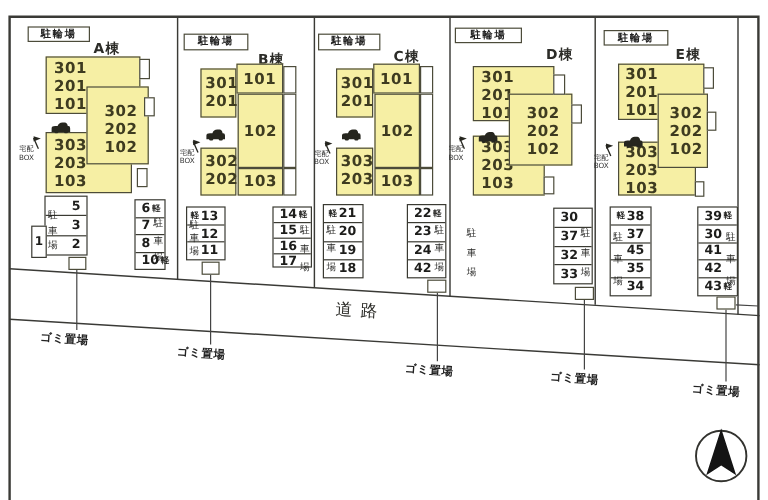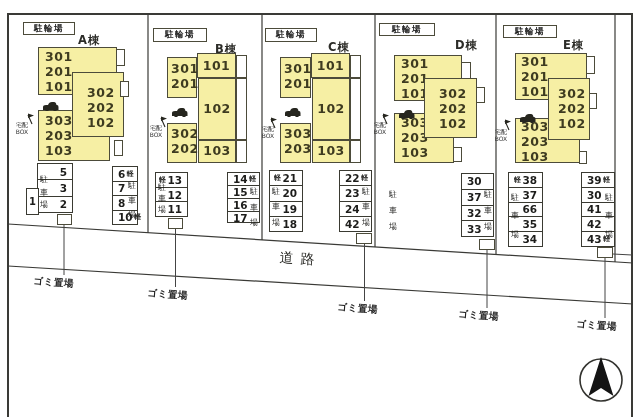--- a/index.html
+++ b/index.html
@@ -362,21 +362,21 @@
       </div>
       <div class="abs pcol" style="left: 508px; top: 172px; width: 35px; height: 75px;">
         <div class="pcell sideL">
           <div class="kei">軽</div>
           <div class="">38</div>
         </div>
         <div class="pcell sideL">
           <div class="">37</div>
         </div>
         <div class="pcell sideL">
-          <div class="">66</div>
+          <div class="">45</div>
         </div>
         <div class="pcell sideL">
           <div class="">35</div>
         </div>
         <div class="pcell sideL">
           <div class="">34</div>
         </div>
       </div>
       <div class="abs vlabel" style="left: 510px; top: 188.5px; width: 10px; line-height: 18.75px;">駐
 車

